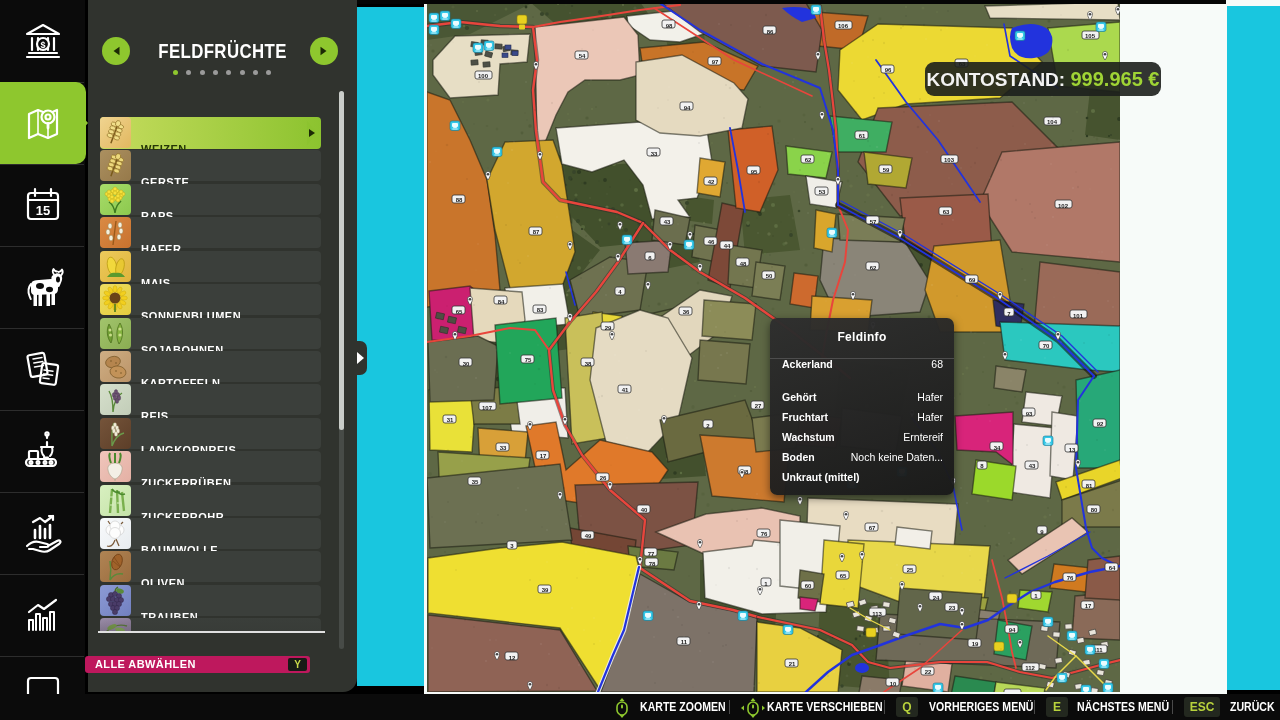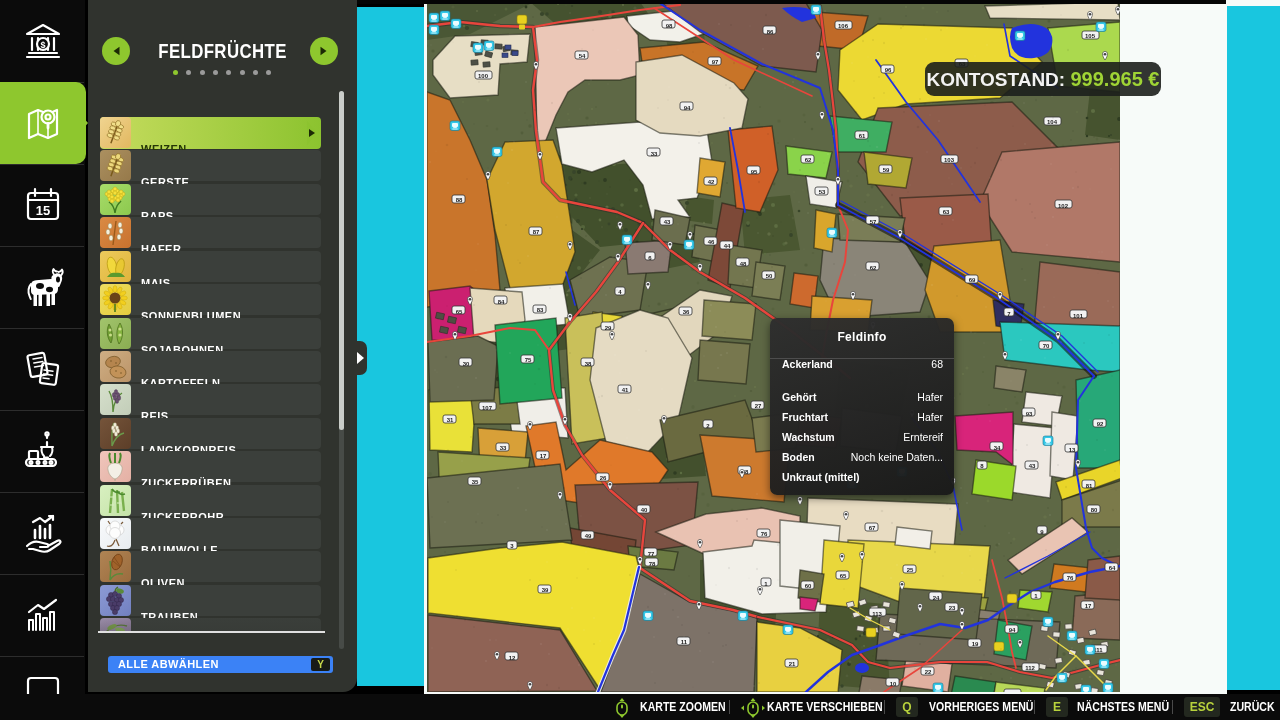--- a/index.html
+++ b/index.html
@@ -19,21 +19,21 @@
 .ric{position:absolute;left:0;top:0;width:31px;height:31px;border-radius:4px;overflow:hidden}
 .rlb{position:absolute;left:41px;top:26px;color:#fff;font-size:11px;font-weight:bold;letter-spacing:.5px}
 #selrow{position:absolute;left:100px;top:117px;width:221px;height:32px;background:linear-gradient(90deg,#c6dc5e,#8cc32f);border-radius:4px;z-index:22}
 #selrow:after{content:"";position:absolute;right:-8px;top:4px;border:12px solid transparent;border-left:10px solid #8cc32f}
 #selrow .rlb{color:#253607}
 #selrow .arr{position:absolute;right:2px;top:12px;border:4px solid transparent;border-left:6px solid #1c2a05;z-index:23}
 #sbtrack{left:339px;top:91px;width:5px;height:558px;background:#474b47;border-radius:3px;z-index:22}
 #sbthumb{left:339px;top:91px;width:5px;height:339px;background:#c9cdc9;border-radius:3px;z-index:23}
 #listclip{left:98px;top:631px;width:227px;height:3px;background:#30332e;border-top:2px solid #e0e0e0;z-index:24}
 #fade{left:98px;top:614px;width:226px;height:17px;background:linear-gradient(180deg,rgba(48,51,46,0),rgba(48,51,46,.25));z-index:23}
-#allebar{left:108px;top:656px;width:225px;height:17px;background:#3b82f6;border-radius:3px;z-index:22}
+#allebar{left:85px;top:656px;width:225px;height:17px;background:#be185d;border-radius:3px;z-index:22}
 #allebar span{position:absolute;left:10px;top:2px;color:#fff;font-size:11px;font-weight:bold;letter-spacing:.4px}
 #ykey{position:absolute;right:3px;top:2px;width:19px;height:13px;background:#181b17;border-radius:2px;color:#c9d94b;font-size:10px;font-weight:bold;text-align:center;line-height:13px}
 #whitebg{left:424px;top:4px;width:803px;height:690px;background:#f7fbf9;z-index:1}
 #cyanL{left:357px;top:7px;width:67px;height:679px;background:#19c6df;z-index:5}
 #cyanR{left:1227px;top:6px;width:53px;height:684px;background:#19c6df;z-index:5}
 #topbar{left:355px;top:0;width:871px;height:4px;background:#050505;z-index:6}
 #trw{left:1226px;top:0;width:54px;height:7px;background:#f7fbf9;z-index:4}
 #mapw{left:427px;top:4px;width:693px;height:688px;z-index:2}
 #konto{left:925px;top:62px;width:236px;height:34px;background:rgba(28,31,28,.9);border-radius:9px;text-align:center;line-height:34px;font-size:19px;color:#f2f2f2;font-weight:600;z-index:10}
 #konto b{color:#9fd435;font-size:20px}

